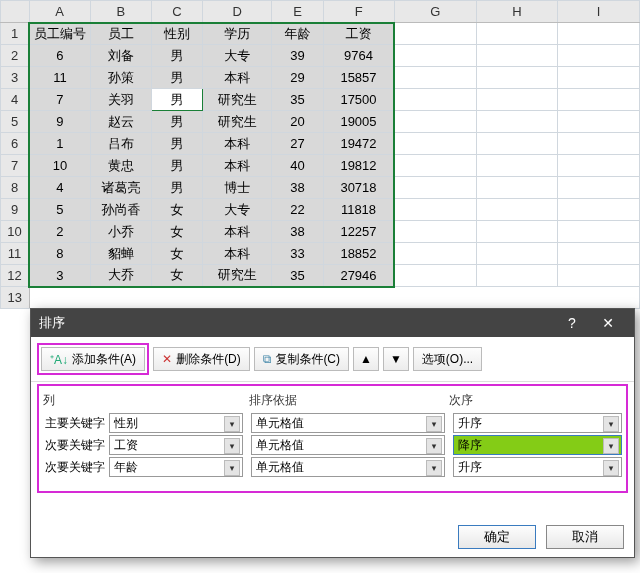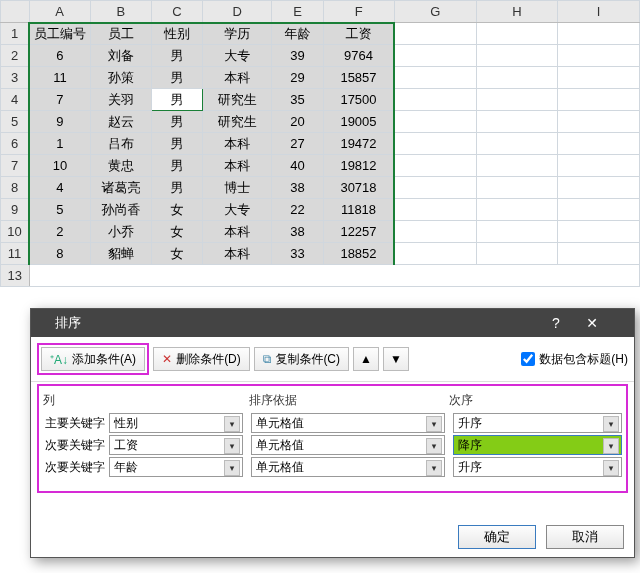--- a/index.html
+++ b/index.html
@@ -70,21 +70,21 @@
     background: #fff;
     border: 1px solid #555;
     box-shadow: 4px 4px 12px rgba(0,0,0,0.4);
   }
   .titlebar {
     background: #444;
     color: #fff;
     height: 28px;
     display: flex;
     align-items: center;
-    padding: 0 24px;
+    padding: 0 8px;
     font-size: 13px;
   }
   .titlebar .spacer { flex: 1; }
   .titlebar .tbtn {
     width: 36px;
     height: 28px;
     display: flex;
     align-items: center;
     justify-content: center;
     color: #fff;
@@ -347,20 +347,32 @@
     <td class="sel">貂蝉</td>
     <td class="sel">女</td>
     <td class="sel">本科</td>
     <td class="sel">33</td>
     <td class="sel selright">18852</td>
     <td></td>
           <td></td>
           <td></td>
         </tr>
   <tr>
+          <td class="rowhdr">12</td>
+    <td class="sel selleft selbot">3</td>
+    <td class="sel selbot">大乔</td>
+    <td class="sel selbot">女</td>
+    <td class="sel selbot">研究生</td>
+    <td class="sel selbot">35</td>
+    <td class="sel selright selbot">27946</td>
+    <td></td>
+          <td></td>
+          <td></td>
+        </tr>
+  <tr>
           <td class="rowhdr">13</td>
           <td colspan="9"></td>
         </tr>
 </tbody>
     </table>
 </div>
 
 <div class="dialog">
   <div class="titlebar">
     <span>排序</span>
@@ -383,24 +395,23 @@
     <span class="tbutton">
       <span style="color:#48a;">⧉</span>
       <span>复制条件(C)</span>
     </span>
     <span class="tbutton icononly">
       <span>▲</span>
     </span>
     <span class="tbutton icononly">
       <span>▼</span>
     </span>
-    <label class="chk">
-      <input type="checkbox" checked="" style="">
-      <span>数据包含标题(H)</span>
-    </label>
+    <span class="tbutton">
+      <span>选项(O)...</span>
+    </span>
   </div>
 
   <div class="rules-wrap">
     <div class="rules-header">
       <span class="col-key">列</span>
       <span class="col-field"></span>
       <span class="col-basis-lbl">排序依据</span>
       <span class="col-order-lbl">次序</span>
     </div>
 

